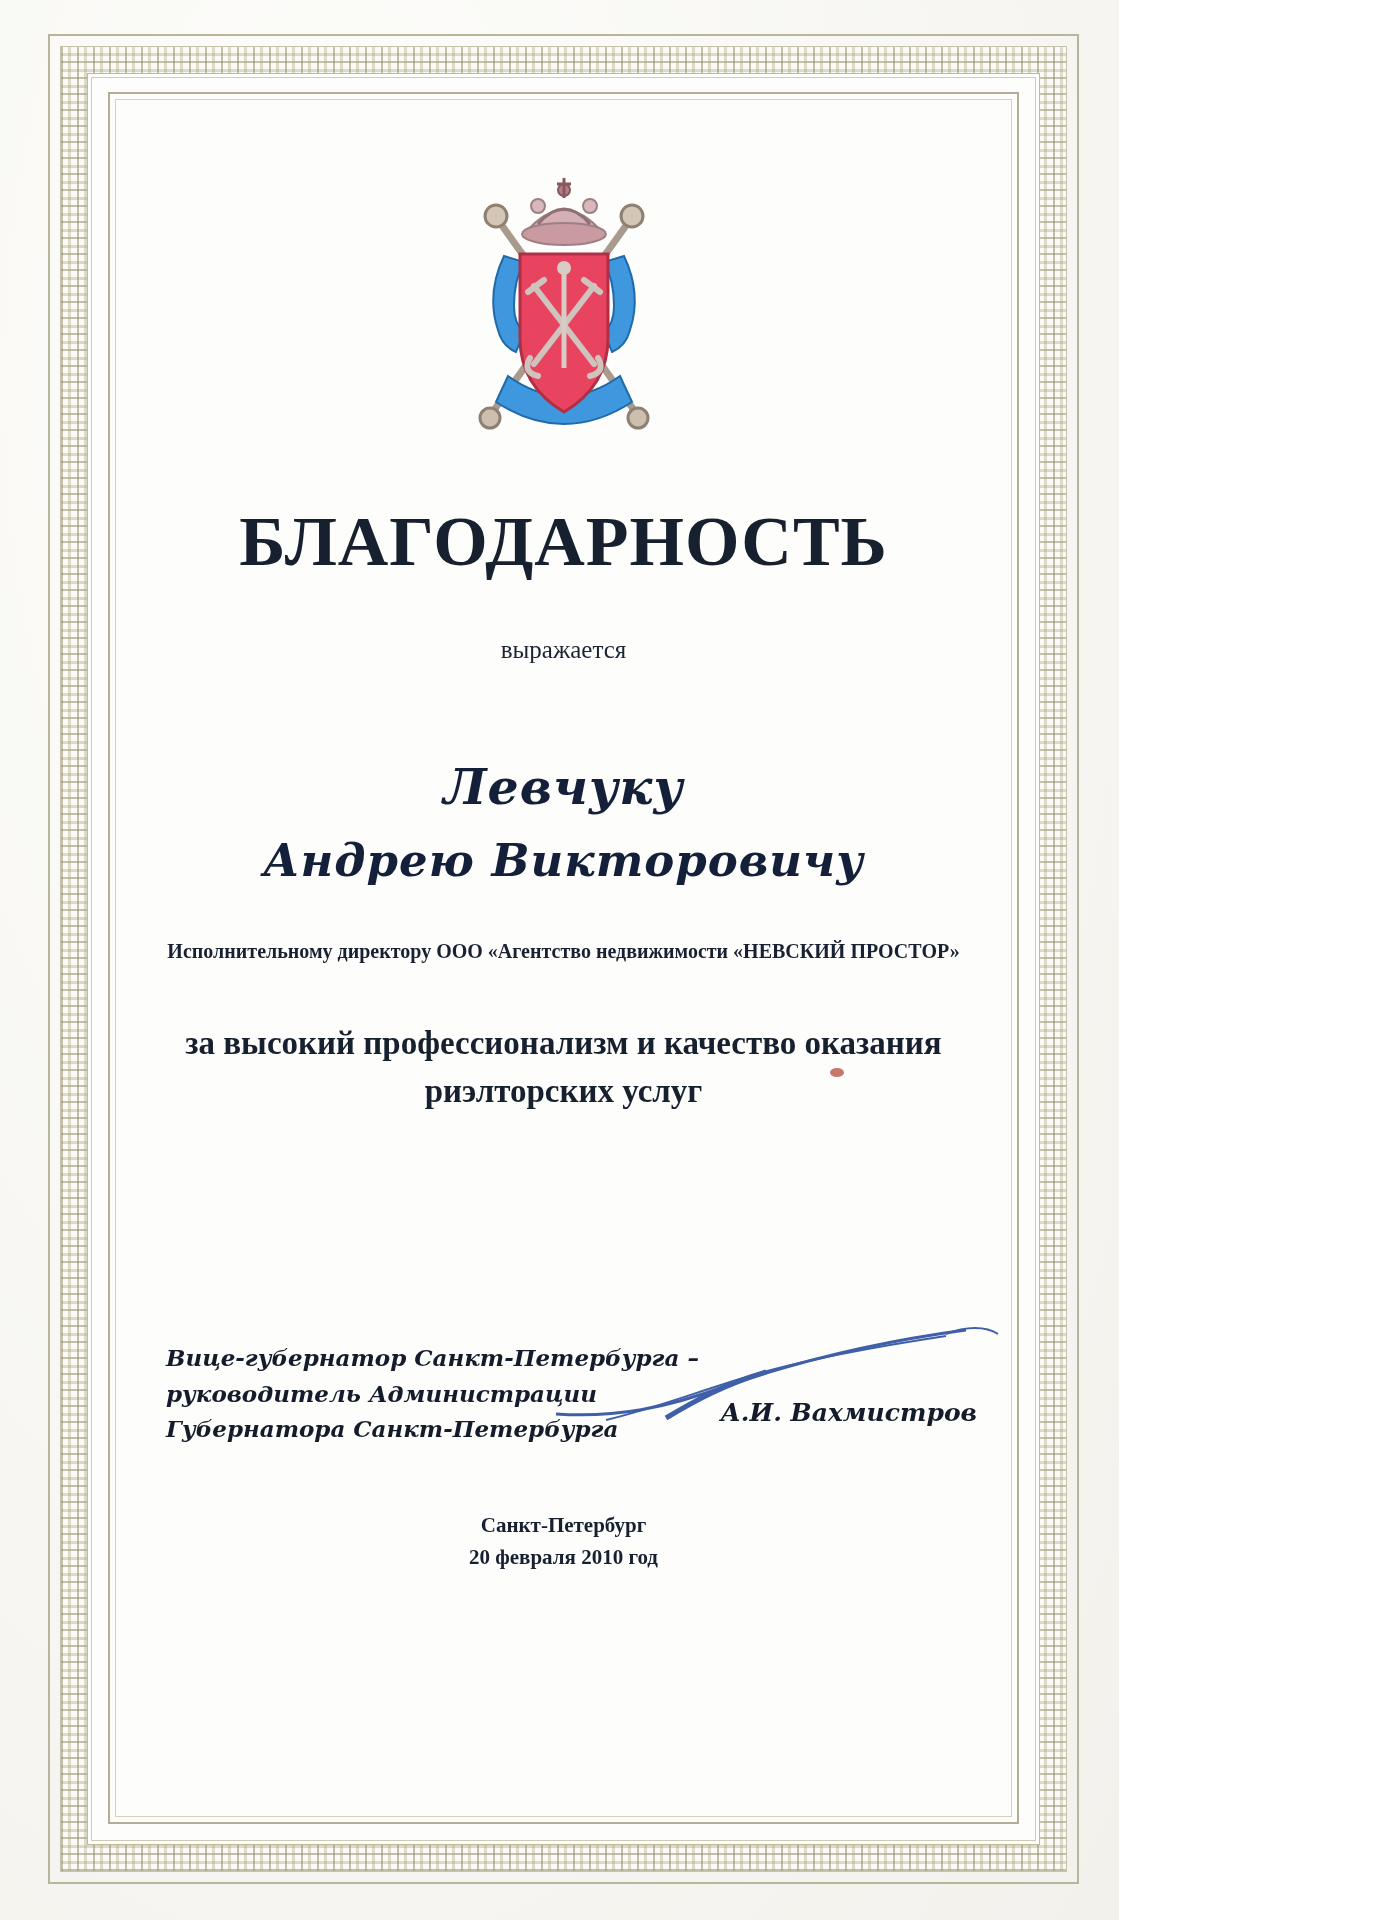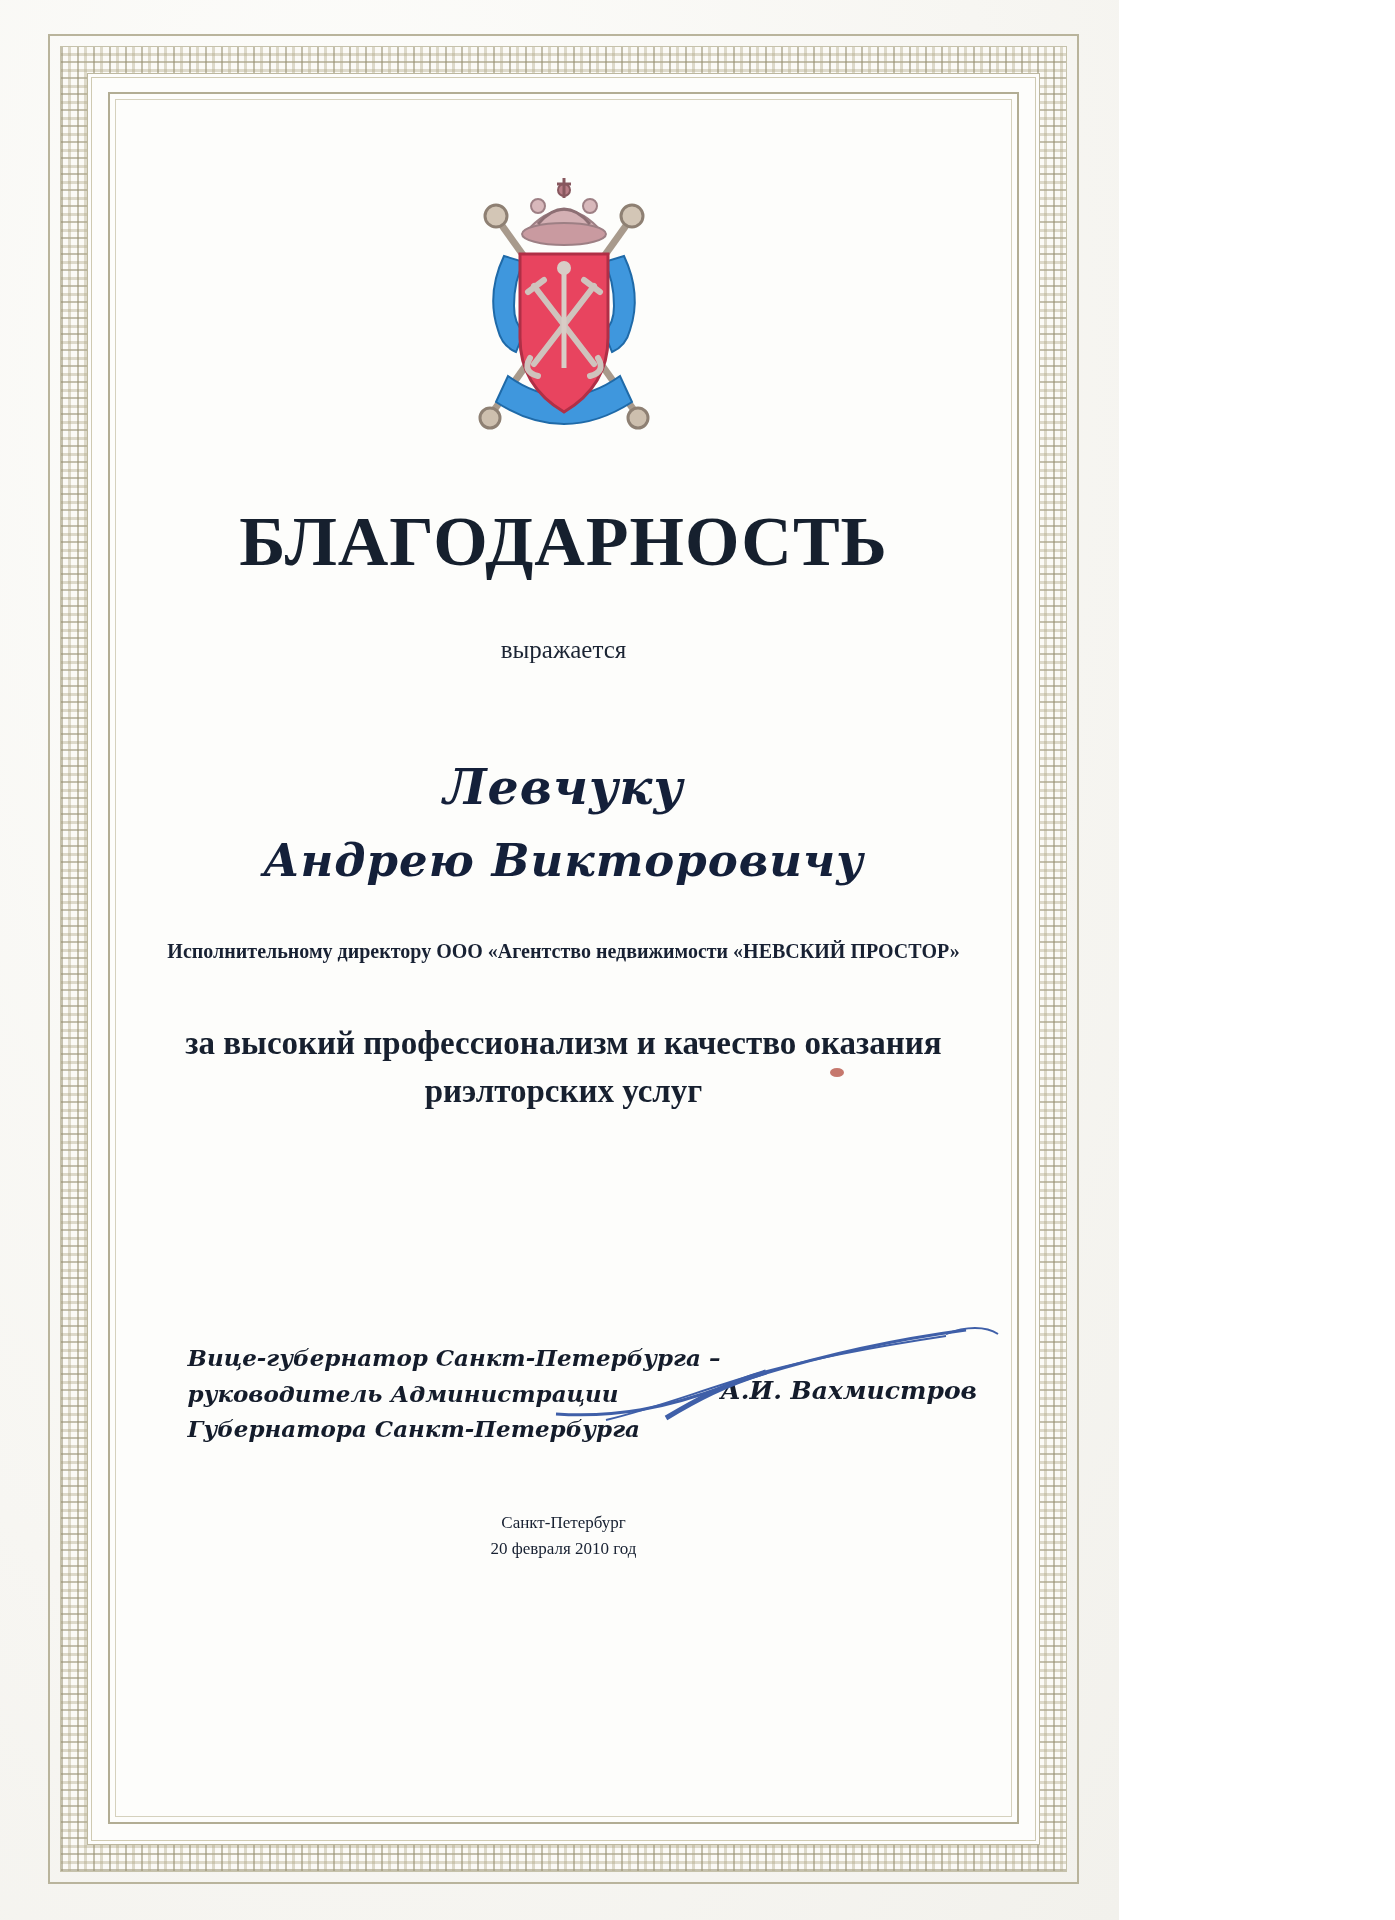--- a/index.html
+++ b/index.html
@@ -144,21 +144,21 @@
     color: #17202f;
   }
 
   .signature-block {
     position: absolute;
     left: 26px;
     right: 10px;
     top: 1220px;
     display: flex;
     align-items: flex-start;
-    justify-content: flex-end;
+    justify-content: space-between;
     text-align: left;
   }
   .signer-title {
     font-family: "DejaVu Serif", serif;
     font-style: italic;
     font-weight: bold;
     font-size: 23px;
     line-height: 1.55;
     color: #141c2b;
     white-space: pre-line;
@@ -170,32 +170,32 @@
     width: 500px;
     height: 120px;
     pointer-events: none;
   }
   .signer-name {
     font-family: "DejaVu Serif", serif;
     font-style: italic;
     font-weight: bold;
     font-size: 25px;
     color: #141c2b;
-    margin-top: 36px;
+    margin-top: 58px;
     white-space: nowrap;
   }
 
   .place-date {
     position: absolute;
     left: 0;
     right: 0;
     top: 1390px;
     text-align: center;
-    font-size: 17px;
-    font-weight: normal;
+    font-size: 21px;
+    font-weight: bold;
     line-height: 1.5;
     color: #172031;
   }
 
   .tiny-mark {
     position: absolute;
     left: 690px;
     top: 948px;
     width: 14px;
     height: 9px;

